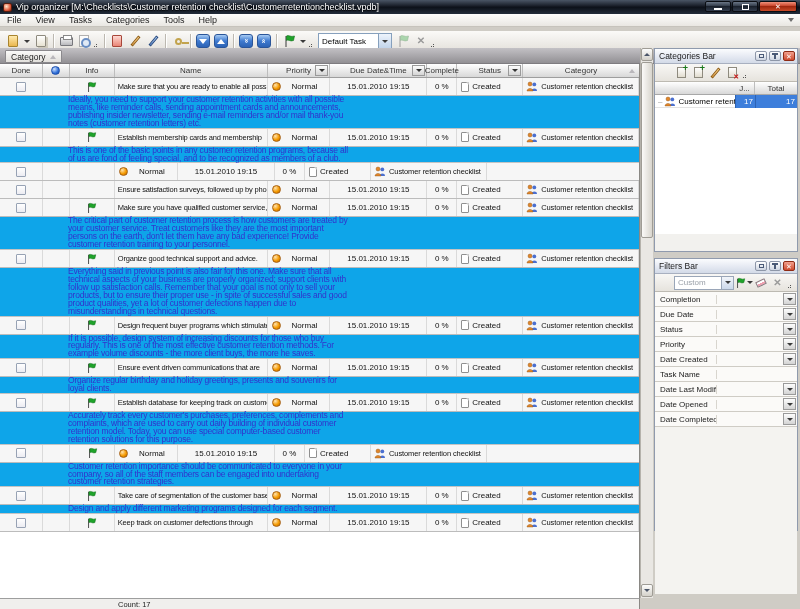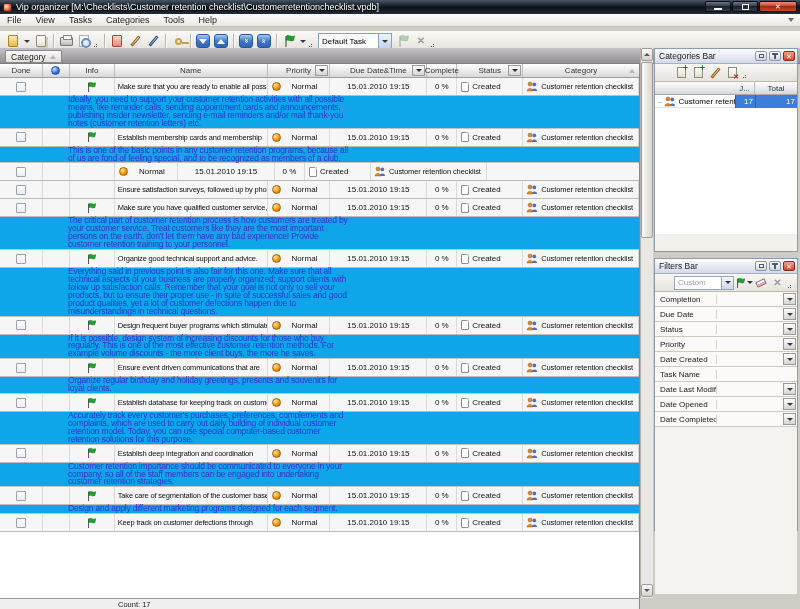--- a/index.html
+++ b/index.html
@@ -653,21 +653,20 @@
         </div>
         <div class="c-attn"></div>
         <div class="c-info">
           <span class="flag-svg">
             <svg width="11" height="12" viewBox="0 0 13 14">
               <path d="M3 2 L3 13" stroke="#555" stroke-width="1.2"></path>
               <path d="M3.5 2 C6 0.5 7.5 3.5 11.5 2 L10.5 6.5 C7 8 5.5 5 3.5 6.5 Z" fill="#1fa32a" stroke="#0d6d18" stroke-width="0.6"></path>
             </svg>
           </span>
         </div>
-        <div class="c-name">Establish deep integration and coordination</div>
         <div class="c-pri">
           <span class="prio-ball"></span>
           <span>Normal</span>
         </div>
         <div class="c-due">15.01.2010 19:15</div>
         <div class="c-pct">0 %</div>
         <div class="c-sta">
           <span class="page-ic"></span>
           <span>Created</span>
         </div>

